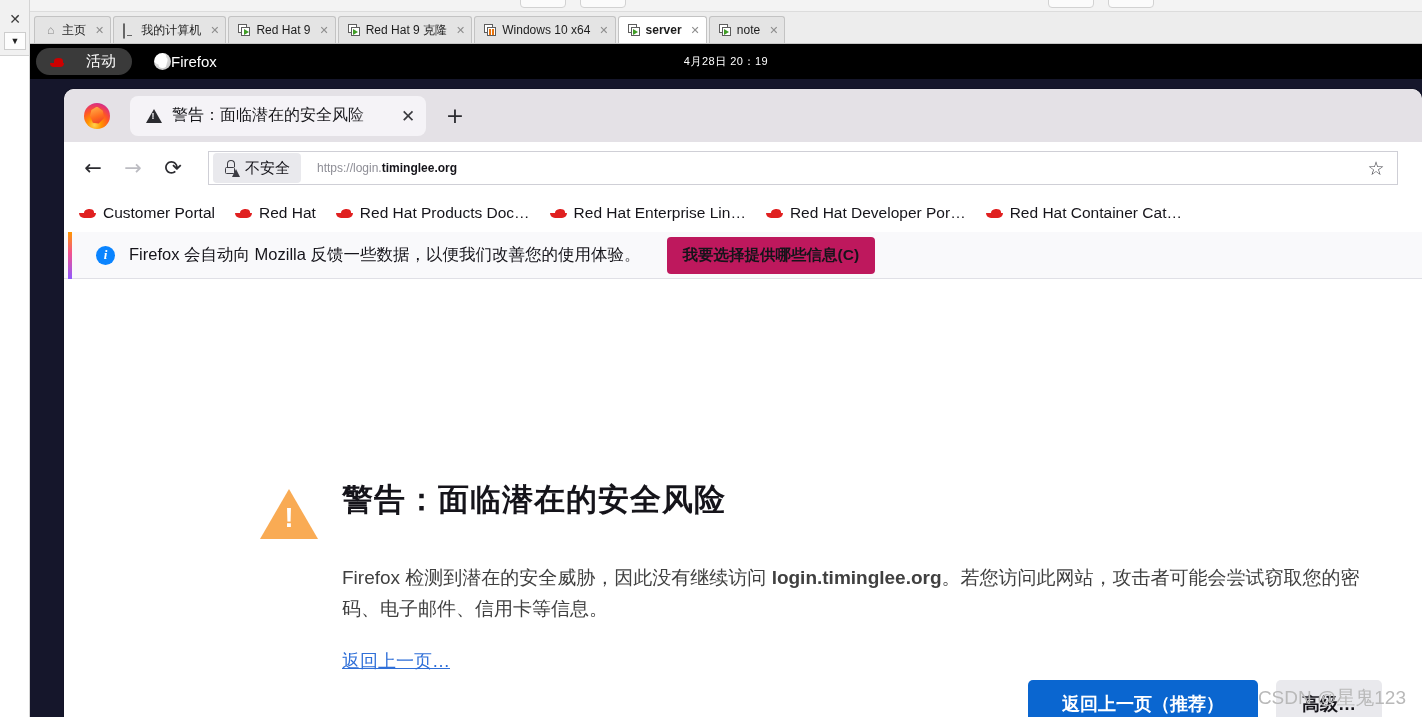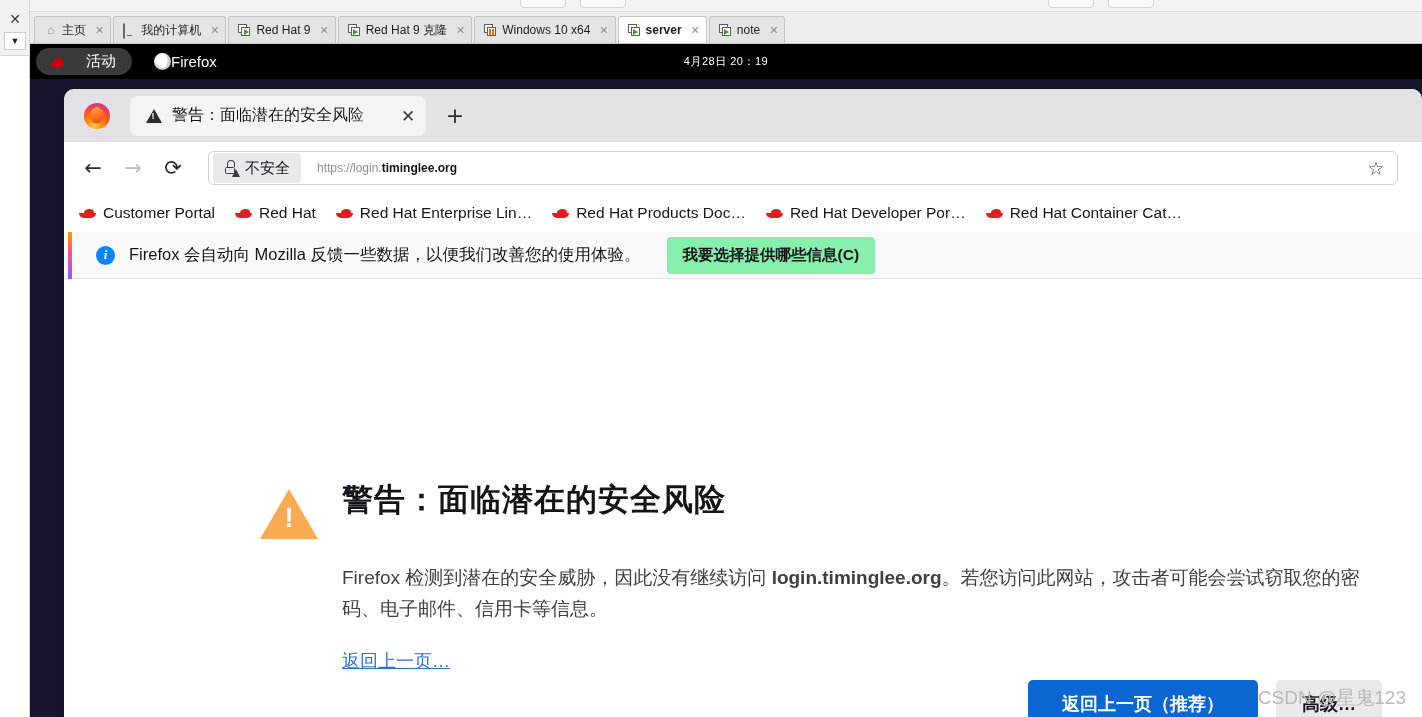--- a/index.html
+++ b/index.html
@@ -203,21 +203,21 @@
   }
   .nav-btn {
     width: 38px; height: 34px; display: flex; align-items: center; justify-content: center;
     border-radius: 5px; cursor: pointer; font-size: 21px;
     font-family: "DejaVu Sans", sans-serif; color: #2b2b30;
   }
   .nav-btn.disabled { color: #bcbcc2; }
 
   #urlbar {
     flex: 1 1 auto; height: 34px; margin: 0 14px;
-    border: 1px solid #cfcfd6; border-radius: 6px; background: #ffffff;
+    border: 1px solid #cfcfd6; border-radius: 0; background: #ffffff;
     display: flex; align-items: center; padding: 0 4px 0 4px;
   }
   #security-chip {
     display: flex; align-items: center; gap: 6px;
     height: 30px; padding: 0 11px; background: #e9e9ed; border-radius: 4px;
     font-size: 15px; color: #15141a; cursor: pointer; white-space: nowrap;
   }
   .lock-warn-icon { width: 15px; height: 16px; position: relative; flex: 0 0 15px; }
   .lock-warn-icon .shackle {
     position: absolute; left: 3px; top: 0; width: 8px; height: 7px;
@@ -273,21 +273,21 @@
   }
   #notif-info-icon {
     width: 19px; height: 19px; border-radius: 50%; background: #0a84ff;
     color: #ffffff; font-size: 13px; font-weight: bold; font-style: italic;
     display: flex; align-items: center; justify-content: center;
     margin: 0 14px 0 24px; flex: 0 0 19px;
     font-family: "Liberation Serif", serif;
   }
   #notif-text { font-size: 16.5px; color: #15141a; white-space: nowrap; }
   #notif-button {
-    margin-left: 26px; padding: 8px 16px; background: #86efac; border: none;
+    margin-left: 26px; padding: 8px 16px; background: #be185d; border: none;
     border-radius: 4px; font-size: 15.5px; font-weight: bold; color: #15141a;
     cursor: pointer; white-space: nowrap;
     font-family: "Liberation Sans", sans-serif;
   }
 
   #ff-content {
     position: relative; height: 441px; background: #ffffff; overflow: hidden;
   }
   #warn-block { position: absolute; left: 196px; top: 200px; width: 1100px; }
   #warn-head { display: flex; align-items: flex-start; gap: 24px; }
@@ -472,25 +472,25 @@
         <div class="bm-item">
           <span class="bm-hat"></span>
           <span>Customer Portal</span>
         </div>
         <div class="bm-item">
           <span class="bm-hat"></span>
           <span>Red Hat</span>
         </div>
         <div class="bm-item">
           <span class="bm-hat"></span>
-          <span>Red Hat Enterprise Lin…</span>
+          <span>Red Hat Products Doc…</span>
         </div>
         <div class="bm-item">
           <span class="bm-hat"></span>
-          <span>Red Hat Products Doc…</span>
+          <span>Red Hat Enterprise Lin…</span>
         </div>
         <div class="bm-item">
           <span class="bm-hat"></span>
           <span>Red Hat Developer Por…</span>
         </div>
         <div class="bm-item">
           <span class="bm-hat"></span>
           <span>Red Hat Container Cat…</span>
         </div>
       </div>

